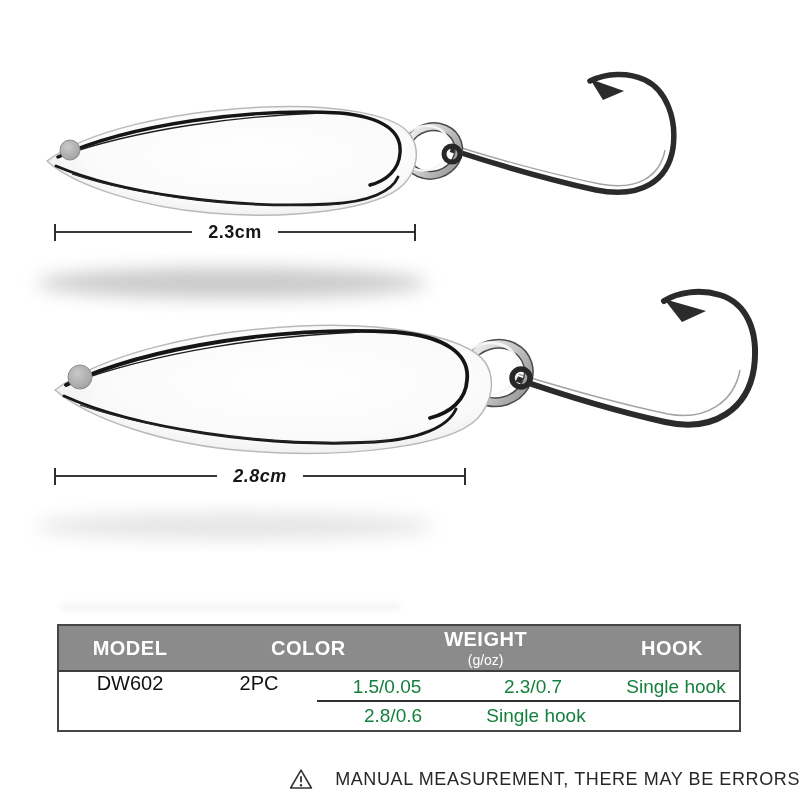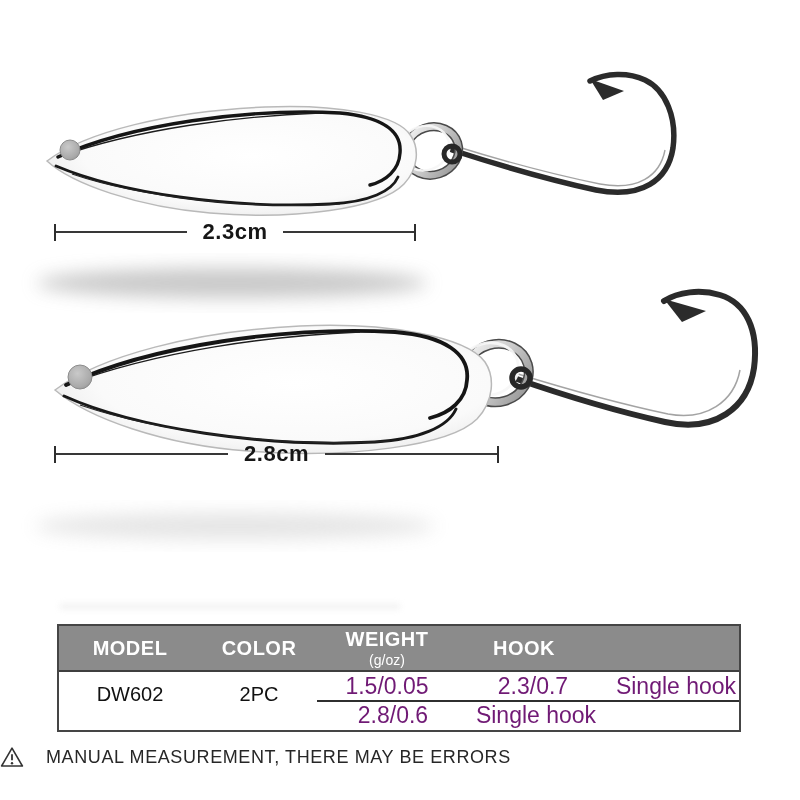--- a/index.html
+++ b/index.html
@@ -23,28 +23,28 @@
   }
   .measure .tick {
     width: 2px; height: 17px; background: #2e2e2e; flex: 0 0 auto;
   }
   .measure .mline {
     flex: 1 1 auto; height: 2px; background: #383838;
   }
   .measure .mlabel {
     flex: 0 0 auto;
     padding: 0 16px;
-    font-size: 22px;
+    font-size: 18px;
     font-weight: 600;
     color: #161616;
     letter-spacing: 0.5px;
     line-height: 20px;
   }
   #measure-small { left: 54px; top: 222px; width: 362px; }
-  #measure-large { left: 54px; top: 444px; width: 445px; }
+  #measure-large { left: 54px; top: 466px; width: 412px; font-style: italic; }
 
   
   .ghost {
     position: absolute; left: 60px; top: 604px; width: 340px; height: 5px;
     background: #e3e3e3; filter: blur(3px); opacity: 0.55;
   }
 
   
   .spec-table {
     position: absolute;
@@ -52,54 +52,55 @@
     width: 684px;
     border: 2px solid #454545;
     background: #ffffff;
   }
   .spec-head {
     display: flex;
     height: 46px;
     background: #8b8b8b;
     border-bottom: 2px solid #3f3f3f;
     color: #ffffff;
+    justify-content: space-between;
   }
   .spec-head .col {
     display: flex; flex-direction: column;
     align-items: center; justify-content: center;
     line-height: 1.05;
   }
   .spec-head .col .h-main { font-size: 20px; font-weight: bold; letter-spacing: 0.5px; }
   .spec-head .col .h-sub  { font-size: 14px; font-weight: normal; margin-top: 3px; }
   .c0 { width: 142px; } .c1 { width: 116px; } .c2 { width: 140px; }
   .c3 { width: 152px; } .c4 { width: 134px; }
 
   .spec-body { position: relative; height: 58px; }
   .merged-cells {
     position: absolute; left: 0; top: 0; width: 258px; height: 44px;
-    display: flex; align-items: center;
+    display: flex; 
   }
   .merged-cells .cell { text-align: center; font-size: 20px; color: #111; }
   .spec-row {
     position: absolute; left: 258px; width: 426px; height: 29px;
     display: flex; align-items: center;
   }
-  .spec-row .cell { text-align: center; font-size: 23px; color: #701a75; line-height: 29px; }
+  .spec-row .cell { text-align: center; font-size: 19px; color: #15803d; line-height: 29px; }
   .rc0 { width: 140px; } .rc1 { width: 152px; } .rc2 { width: 134px; }
   #row-1 { top: 0; }
   #row-2 { top: 29px; }
   .row-divider {
     position: absolute; left: 258px; right: 0; top: 28px; height: 2px;
     background: #2f2f2f;
   }
 
   
   .disclaimer {
-    position: absolute; left: 0; top: 742px; width: 800px; height: 30px;
-    display: flex; align-items: center; justify-content: flex-start;
+    position: absolute; left: 0; top: 764px; width: 800px; height: 30px;
+    display: flex; align-items: center; justify-content: flex-end;
     gap: 22px;
   }
   .disclaimer .text {
     font-size: 18px; color: #272727; letter-spacing: 0.6px;
     line-height: 30px;
   }
   .warn-icon { flex: 0 0 auto; display: block; }
 </style>
 </head>
 <body>

